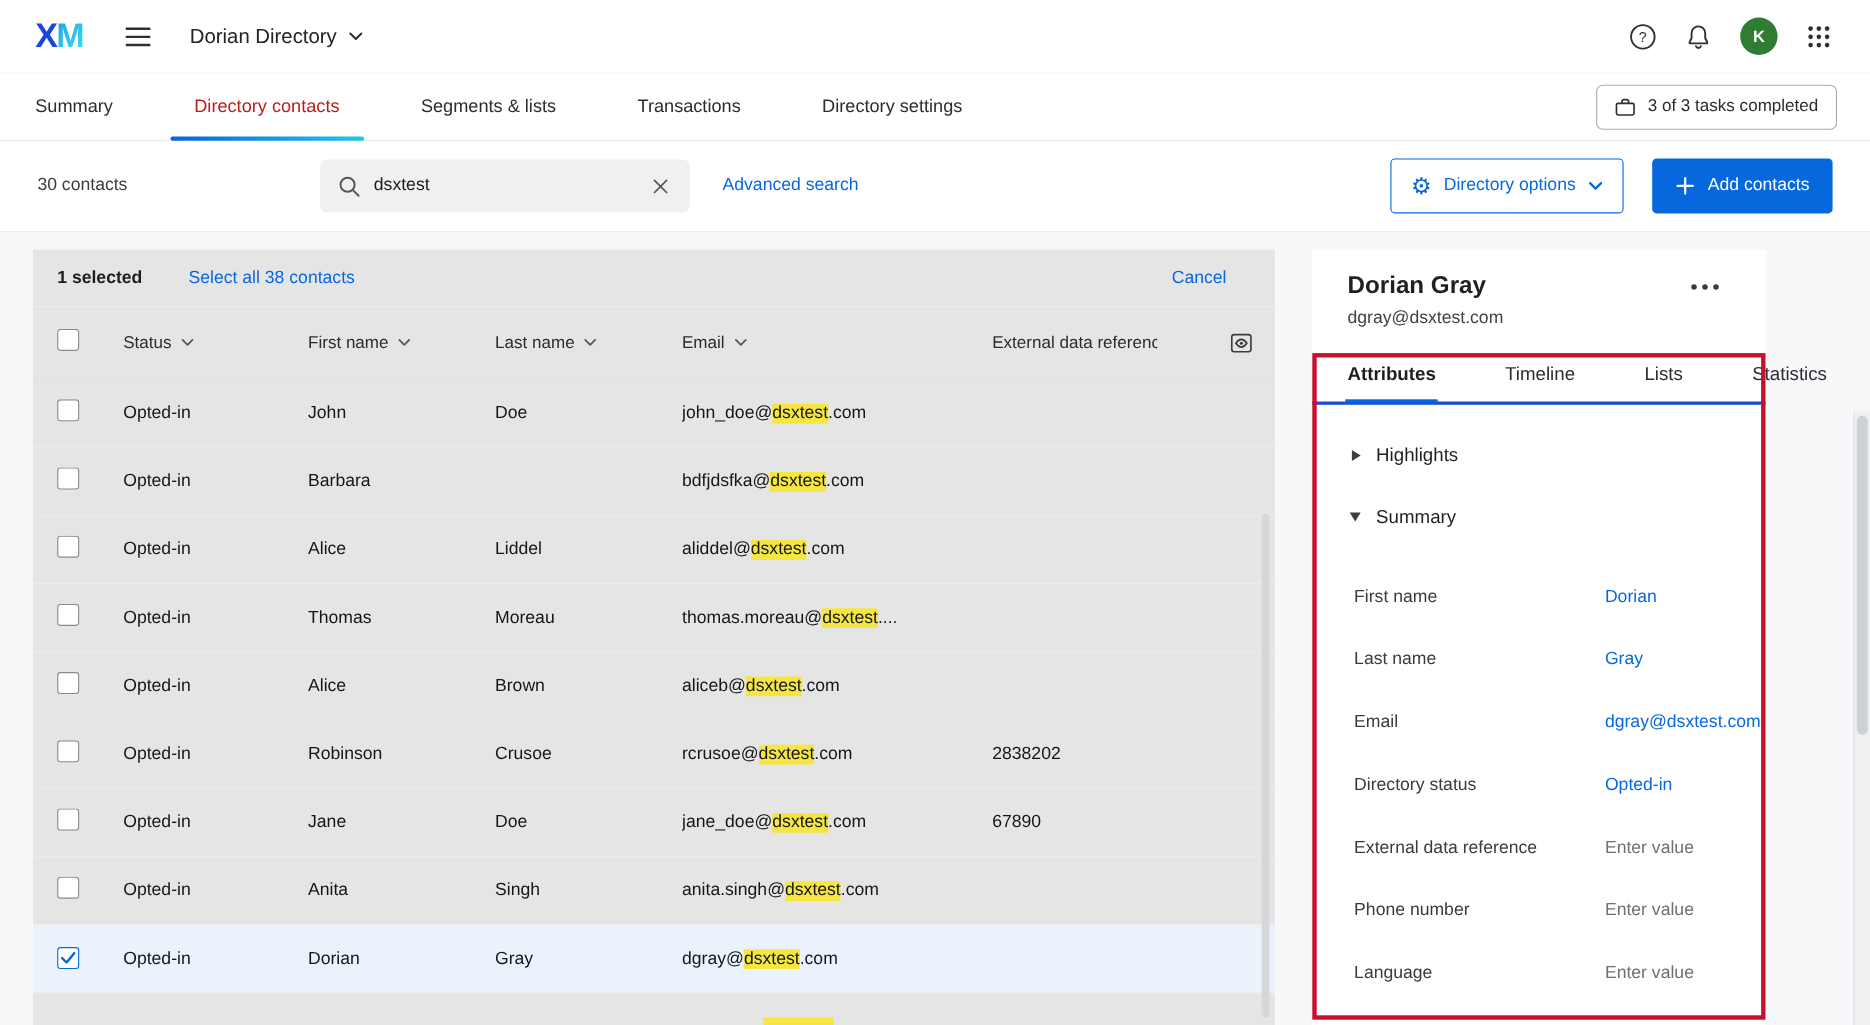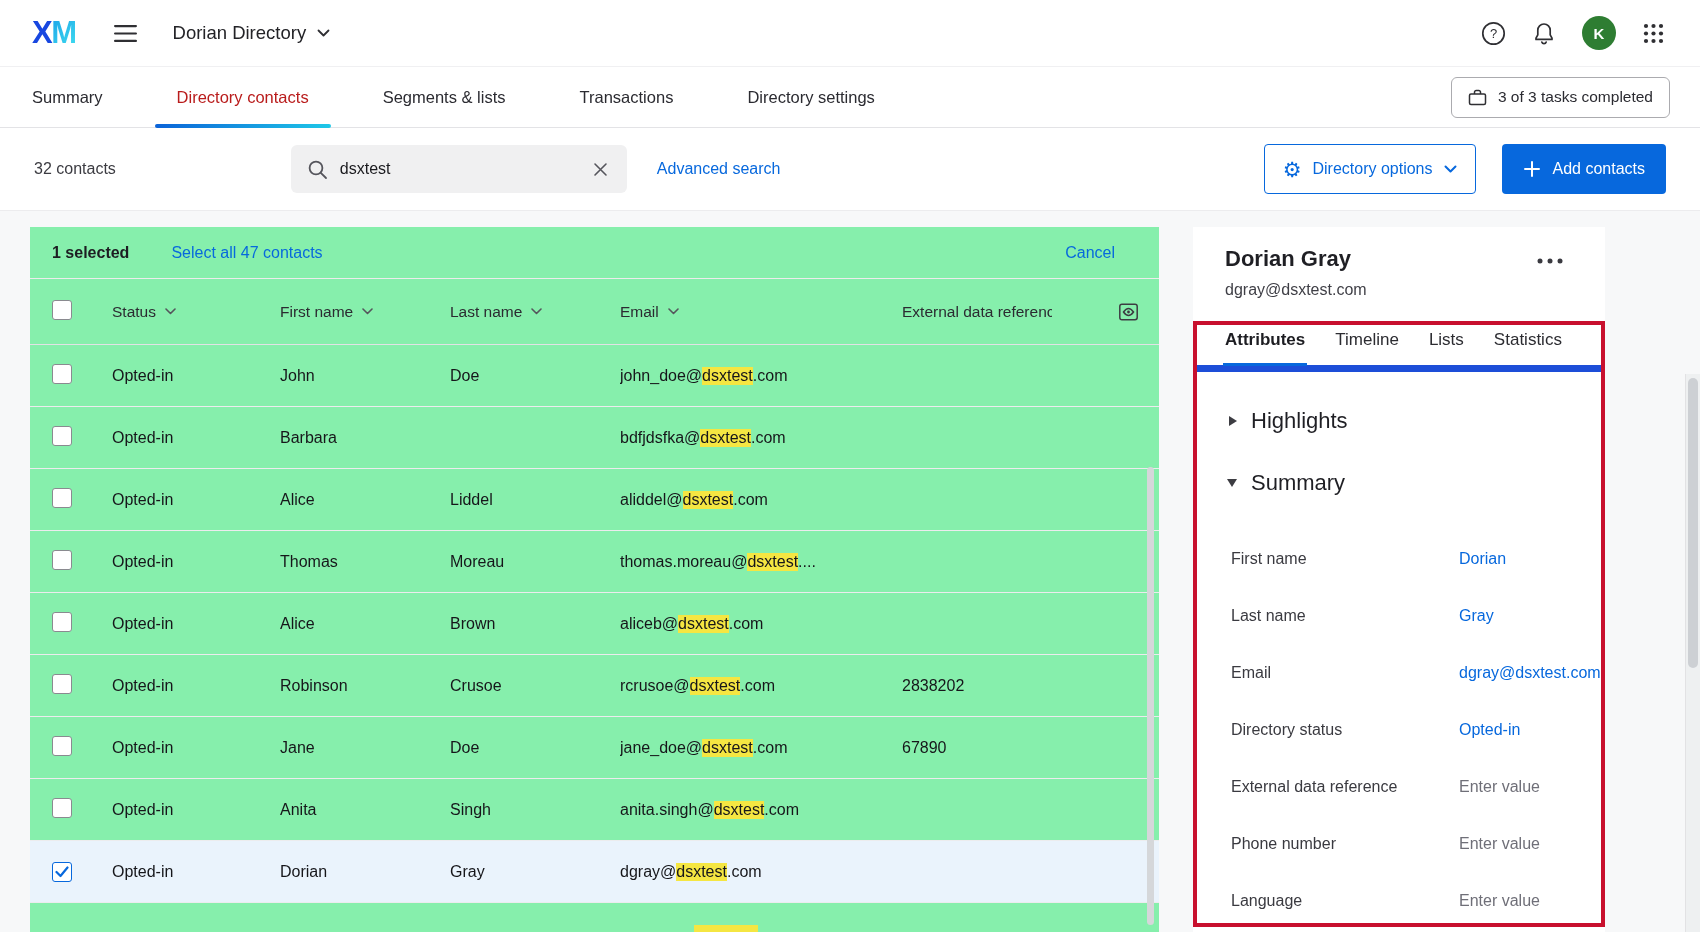--- a/index.html
+++ b/index.html
@@ -49,21 +49,21 @@
   .searchbox input{flex:1;border:none;outline:none;background:transparent;font-family:"Liberation Sans",sans-serif;font-size:16px;color:#1a1a1e;}
   .clear-btn{cursor:pointer;padding:3px;}
   .adv-link{margin-left:30px;color:var(--accent);font-size:16px;cursor:pointer;}
   .toolbar-right{margin-left:auto;display:flex;align-items:center;}
   .btn-outline{height:50px;border:1px solid var(--accent);border-radius:4px;background:#fff;color:var(--accent);display:flex;align-items:center;gap:11px;padding:0 18px;font-size:16px;cursor:pointer;}
   .gear-glyph{font-size:21px;line-height:1;color:var(--accent);}
   .btn-primary{height:50px;margin-left:26px;border:none;border-radius:4px;background:var(--accent);color:#fff;display:flex;align-items:center;gap:12px;padding:0 21px;font-size:16px;cursor:pointer;}
 
   
   .content{position:absolute;top:211px;left:0;right:0;bottom:0;background:#f7f8f9;display:flex;overflow:hidden;}
-  .table-card{width:1129px;margin:16px 0 0 30px;background:#86efac;position:relative;overflow:hidden;}
+  .table-card{width:1129px;margin:16px 0 0 30px;background:#e5e5e5;position:relative;overflow:hidden;}
 
   .selection-bar{height:52px;display:flex;align-items:center;padding:0 44px 0 22px;border-bottom:1px solid #ececec;font-size:16px;}
   .sel-count{font-weight:700;color:#1d1d22;}
   .sel-all{margin-left:42px;color:var(--accent);cursor:pointer;}
   .sel-cancel{margin-left:auto;color:var(--accent);cursor:pointer;}
 
   .grid-row{display:grid;grid-template-columns:62px 168px 170px 170px 282px 190px 1fr;align-items:center;padding-left:20px;}
   .table-header{height:66px;border-bottom:1px solid #e2e2e5;font-size:15.5px;color:#2b2b31;}
   .hdr-cell{display:flex;align-items:center;gap:9px;cursor:pointer;min-width:0;text-align:center;}
   .hdr-label{white-space:nowrap;}
@@ -81,25 +81,25 @@
 
   .table-scrollbar{position:absolute;top:240px;right:5px;width:7px;height:458px;border-radius:4px;background:#d5d7da;}
 
   
   .panel{width:412px;margin:16px 0 0 34px;background:#fff;position:relative;}
   .red-box{position:absolute;left:0;right:0;top:94px;bottom:5px;border:4px solid var(--red);pointer-events:none;z-index:6;}
   .p-head{padding:19px 40px 0 32px;display:flex;align-items:flex-start;}
   .p-title{font-size:22px;font-weight:700;color:#1f1f24;}
   .p-more{margin-left:auto;margin-top:10px;cursor:pointer;padding:2px;}
   .p-email{padding-left:32px;margin-top:9px;font-size:16px;color:#3f3f46;}
-  .p-tabs{margin-top:25px;display:flex;gap:26px;padding:0 30px;border-bottom:7px solid #1d4ed8;}
+  .p-tabs{margin-top:25px;display:flex;gap:59px;padding:0 30px;border-bottom:3px solid #1d4ed8;}
   .p-tab{position:relative;padding:6px 2px 15px;font-size:17px;color:#2c2c31;cursor:pointer;}
   .p-tab.active{font-weight:700;color:#1d1d22;}
   .p-tab.active::after{content:"";position:absolute;left:0;right:0;bottom:-1px;height:3px;background:var(--accent);}
-  .section-header{display:flex;align-items:center;gap:14px;font-size:22px;color:#1f1f24;cursor:pointer;}
+  .section-header{display:flex;align-items:center;gap:14px;font-size:17px;color:#1f1f24;cursor:pointer;}
   .sec-highlights{margin:36px 0 0 36px;}
   .sec-summary{margin:36px 0 0 34px;}
   .tri-r{width:0;height:0;border-left:8px solid #3c3c42;border-top:5px solid transparent;border-bottom:5px solid transparent;}
   .tri-d{width:0;height:0;border-top:8px solid #3c3c42;border-left:5px solid transparent;border-right:5px solid transparent;}
   .attr-list{margin-top:34px;}
   .field-row{display:flex;align-items:center;height:57px;padding-left:38px;}
   .f-label{width:228px;font-size:16px;color:#3a3a40;flex:none;}
   .f-value{font-size:16px;color:var(--accent);cursor:pointer;}
   .f-value.empty{color:var(--muted);}
 
@@ -183,21 +183,21 @@
       <svg width="19" height="17" viewBox="0 0 19 17" fill="none" stroke="#2f2f33" stroke-width="1.5">
           <rect x="1.5" y="5" width="16" height="10.5" rx="1.5"></rect>
           <path d="M6.5 5V3.2A1.7 1.7 0 0 1 8.2 1.5h2.6a1.7 1.7 0 0 1 1.7 1.7V5"></path>
         </svg>
     </span>
     <span>3 of 3 tasks completed</span>
   </button>
 </div>
 
 <div class="toolbar">
-  <span class="contacts-count">32 contacts</span>
+  <span class="contacts-count">30 contacts</span>
   <div class="searchbox">
     <span>
       <svg width="21" height="21" viewBox="0 0 21 21" fill="none" stroke="#55555c" stroke-width="1.8" stroke-linecap="round">
           <circle cx="9" cy="9" r="6.4"></circle>
           <path d="M13.8 13.8L19 19"></path>
         </svg>
     </span>
     <input type="text" value="dsxtest" style="">
     <span class="clear-btn">
       <svg width="15" height="15" viewBox="0 0 15 15" stroke="#55555c" stroke-width="1.6" stroke-linecap="round">
@@ -225,21 +225,21 @@
       <span>Add contacts</span>
     </button>
   </div>
 </div>
 
 <div class="content">
 
   <div class="table-card">
     <div class="selection-bar">
       <span class="sel-count">1 selected</span>
-      <span class="sel-all">Select all 47 contacts</span>
+      <span class="sel-all">Select all 38 contacts</span>
       <span class="sel-cancel">Cancel</span>
     </div>
     <div class="grid-row table-header">
         <div class="cell"><span class="checkbox"></span></div>
         <div class="cell hdr-cell">
           <span class="hdr-label">Status</span>
           <span>
             <svg width="11" height="7" viewBox="0 0 11 7" fill="none">
               <path d="M1 1l4.5 4.5L10 1" stroke="#55555c" stroke-width="1.6" stroke-linecap="round" stroke-linejoin="round"></path>
             </svg>

